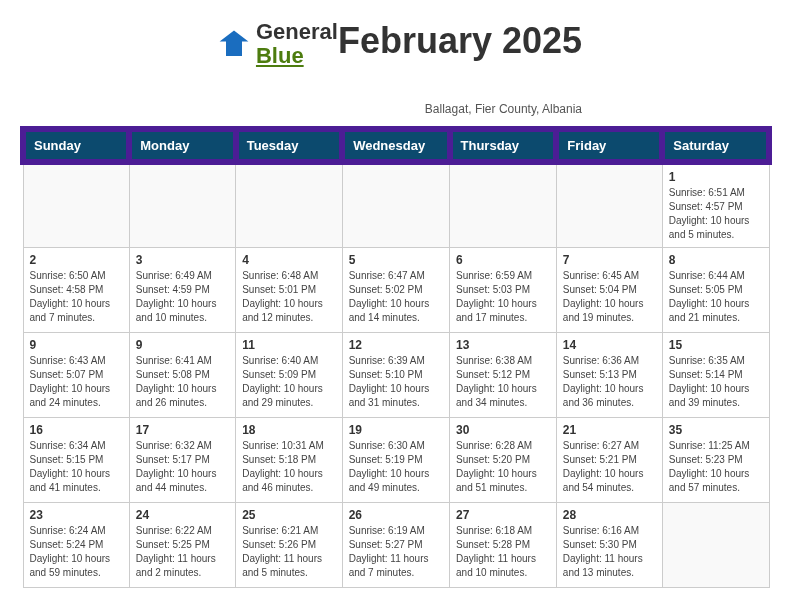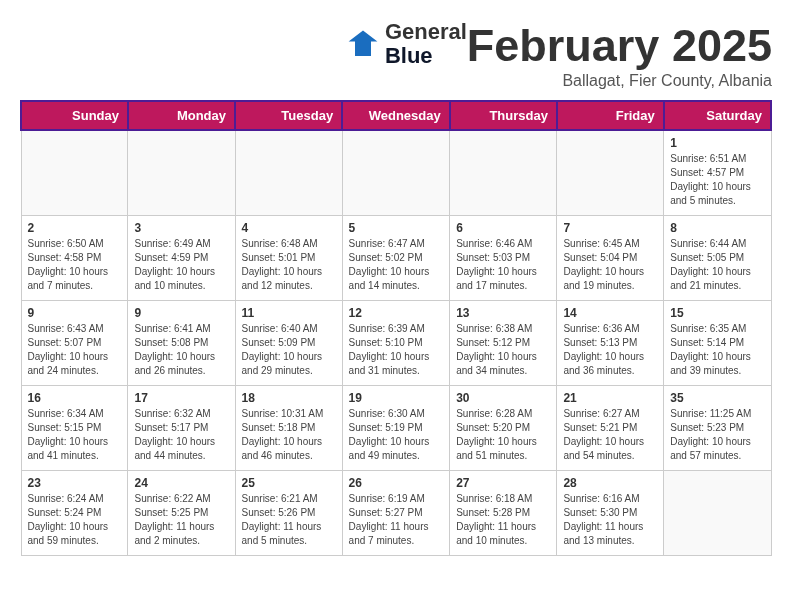--- a/index.html
+++ b/index.html
@@ -5,65 +5,66 @@
     * { box-sizing: border-box; margin: 0; padding: 0; }
     body {
       font-family: Arial, sans-serif;
       background: #fff;
       width: 792px;
       min-height: 612px;
       padding: 20px;
     }
     .header-section {
       display: flex;
-      justify-content: flex-end;
+      justify-content: center;
       align-items: flex-start;
       margin-bottom: 10px;
     }
     .logo {
       display: flex;
       align-items: center;
       gap: 6px;
     }
     .logo-text {
       font-size: 22px;
       font-weight: bold;
       line-height: 1.1;
     }
     .logo-general { color: #333; }
-    .logo-blue { color: #0f172a; }
+    .logo-blue { color: #4d7c0f; text-decoration: underline; }
     .logo-icon {
       width: 40px;
       height: 40px;
     }
     .title-section {
       text-align: right;
     }
     .calendar-title {
-      font-size: 45px;
+      font-size: 36px;
       font-weight: bold;
       color: #333;
     }
     .calendar-subtitle {
-      font-size: 16px;
+      font-size: 12px;
       color: #555;
+      margin-top: 40px;
     }
     .calendar {
       width: 100%;
       border-collapse: collapse;
       border: 1px solid #ccc;
     }
     .calendar th {
-      background: #be185d;
+      background: #0c4a6e;
       color: #fff;
       font-size: 13px;
       font-weight: bold;
       padding: 6px 8px;
-      text-align: right;
-      border: 2px solid #4c1d95;
+      text-align: left;
+      border: 6px solid #4c1d95;
     }
     .calendar td {
       border: 1px solid #ccc;
       vertical-align: top;
       padding: 5px 6px;
       width: 108px;
       min-height: 80px;
       font-size: 10px;
       color: #333;
       background: #fff;
@@ -152,21 +153,21 @@
 Daylight: 10 hours and 12 minutes.</div>
         </td>
         <td>
           <span class="day-number">5</span>
           <div class="day-info">Sunrise: 6:47 AM
 Sunset: 5:02 PM
 Daylight: 10 hours and 14 minutes.</div>
         </td>
         <td>
           <span class="day-number">6</span>
-          <div class="day-info">Sunrise: 6:46 AM
+          <div class="day-info">Sunrise: 6:59 AM
 Sunset: 5:03 PM
 Daylight: 10 hours and 17 minutes.</div>
         </td>
         <td>
           <span class="day-number">7</span>
           <div class="day-info">Sunrise: 6:45 AM
 Sunset: 5:04 PM
 Daylight: 10 hours and 19 minutes.</div>
         </td>
         <td>

